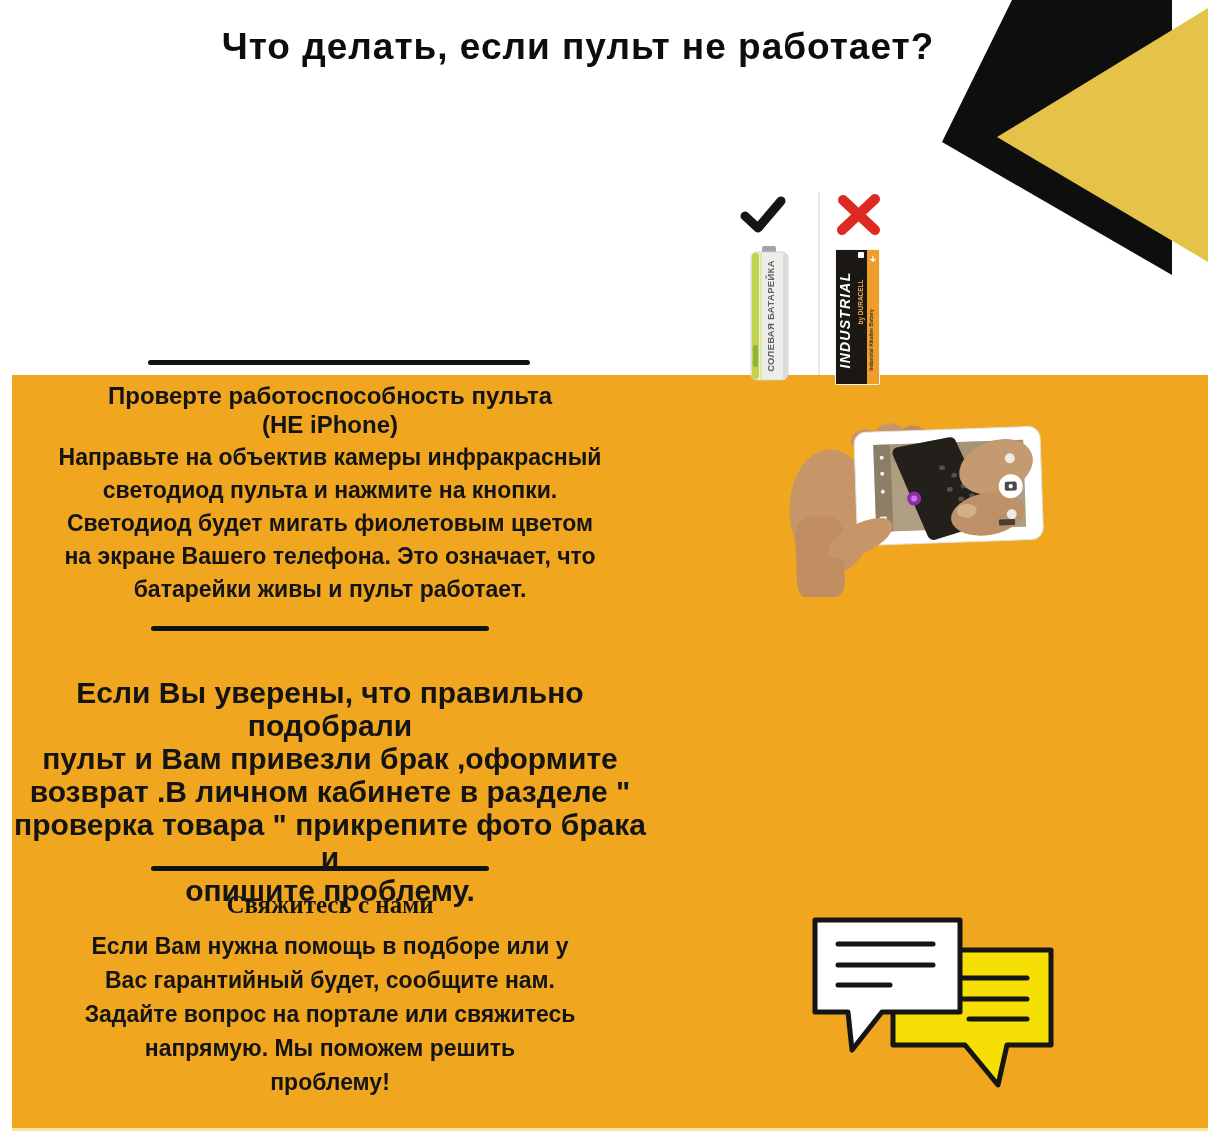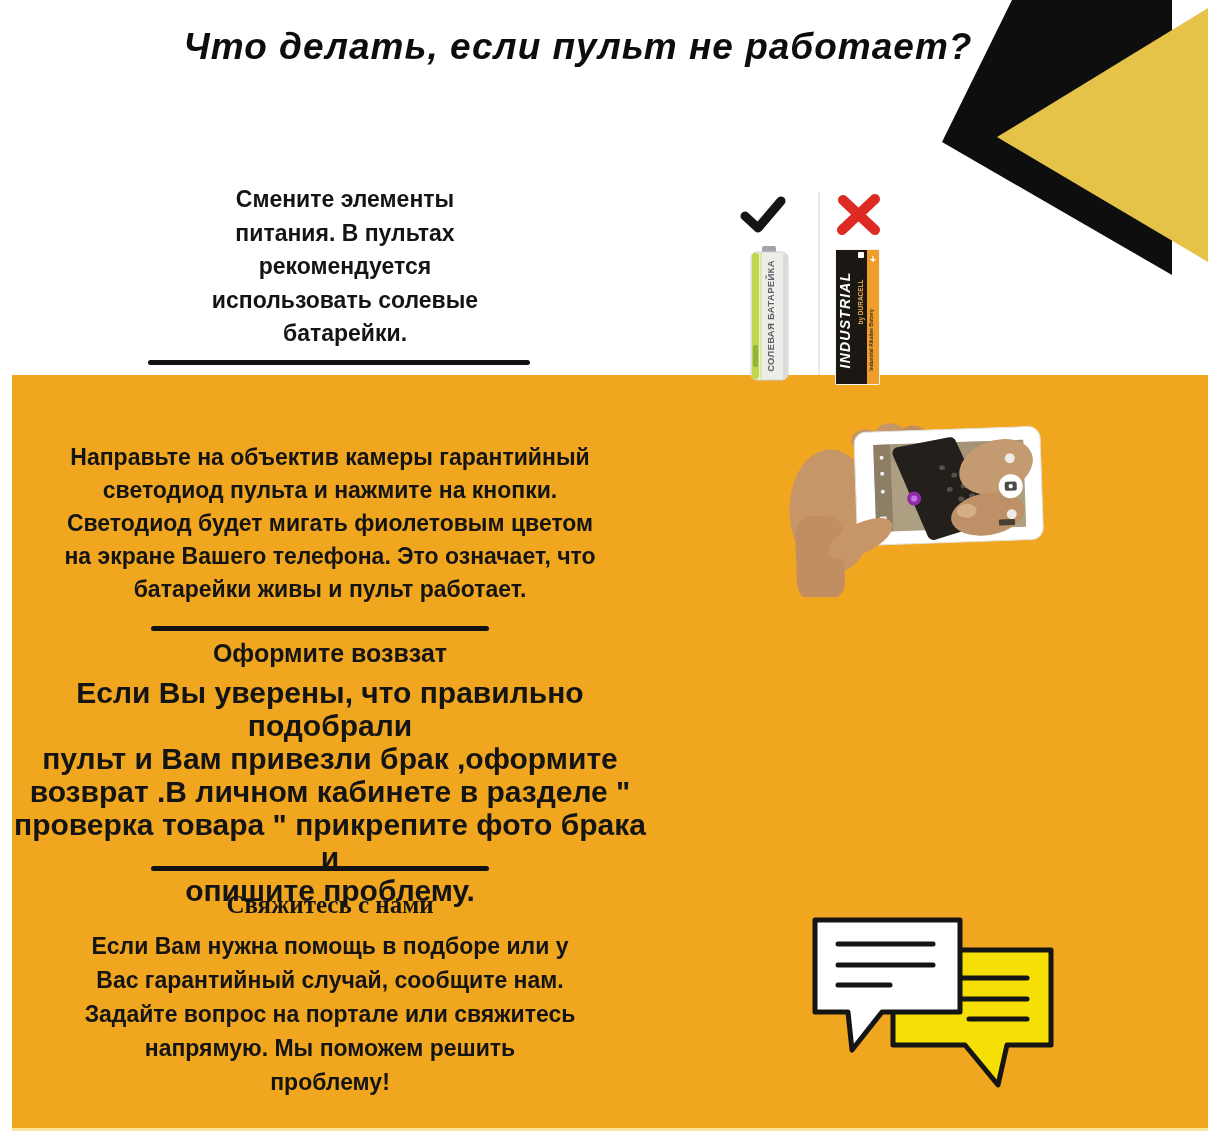--- a/index.html
+++ b/index.html
@@ -13,21 +13,21 @@
     position:absolute; left:12px; top:375px; width:1196px; height:753px;
     background:#F1A61F;
   }
   .bottom-glow {
     position:absolute; left:12px; top:1128px; width:1196px; height:3px;
     background:#F7E59B;
   }
   .title {
     position:absolute; left:0; top:26px; width:1156px; margin:0;
     text-align:center; font-size:37px; font-weight:bold;
-    letter-spacing:1px; color:#0d0d0d;font-style:italic;
+    letter-spacing:1px; color:#0d0d0d;
   }
   .text-block {
     position:absolute; white-space:pre-line; font-weight:bold;
     text-align:center; color:#141414;
   }
   .sec1  { left:145px; top:183px; width:400px; font-size:23px; line-height:33.5px; }
   .h2    { left:10px;  top:381px; width:640px; font-size:24px; line-height:29px; }
   .b2    { left:10px;  top:441px; width:640px; font-size:23px; line-height:33px; }
   .h3    { left:10px;  top:639px; width:640px; font-size:25px; }
   .b3    { left:10px;  top:676px; width:640px; font-size:30px; line-height:33px; }
@@ -51,25 +51,20 @@
   <div class="yellow-box"></div>
   <div class="bottom-glow"></div>
 
   <h1 class="title">Что делать, если пульт не работает?</h1>
 
   <svg class="abs-svg" style="left:930px; top:0; width:290px; height:290px;" viewBox="930 0 290 290">
     <polygon points="942,142 1012,0 1172,0 1172,275" fill="#0e0e0e"></polygon>
     <polygon points="997,137 1208,8 1208,262" fill="#E5C248"></polygon>
   </svg>
 
-  <div class="text-block sec1">Смените элементы
-питания. В пультах
-рекомендуется
-использовать солевые
-батарейки.</div>
 
   <div class="vline"></div>
 
   <svg class="abs-svg" style="left:730px; top:190px; width:170px; height:200px;" viewBox="730 190 170 200">
 
     <path d="M745 216 L758 228 L781 201" fill="none" stroke="#151515" stroke-width="9" stroke-linecap="round" stroke-linejoin="round"></path>
 
     <g>
       <line x1="843" y1="200" x2="875" y2="230" stroke="#DD2A23" stroke-width="10" stroke-linecap="round"></line>
       <line x1="875" y1="199" x2="842" y2="230" stroke="#DD2A23" stroke-width="10" stroke-linecap="round"></line>
@@ -97,21 +92,23 @@
         <text x="873" y="263" text-anchor="middle" font-size="11" font-weight="bold" fill="#ffffff">+</text>
         <text transform="rotate(-90 850 320)" x="850" y="320" text-anchor="middle" font-size="14" font-weight="bold" font-style="italic" letter-spacing="1.2" fill="#ffffff">INDUSTRIAL</text>
         <text transform="rotate(-90 863 302)" x="863" y="302" text-anchor="middle" font-size="6.5" font-weight="bold" fill="#F3B158">by DURACELL</text>
         <text transform="rotate(-90 873 340)" x="873" y="340" text-anchor="middle" font-size="5" font-weight="bold" fill="#3a3325">Industrial Alkaline Battery</text>
       </g>
     </g>
   </svg>
 
   <div class="divider d1"></div>
 
-  <div class="text-block b2">Направьте на объектив камеры гарантийный
+  <div class="text-block h2">Проверте  работоспособность пульта
+(НЕ iPhone)</div>
+  <div class="text-block b2">Направьте на объектив камеры инфракрасный
 светодиод пульта и нажмите на кнопки.
 Светодиод будет мигать фиолетовым цветом
 на экране Вашего телефона. Это означает, что
 батарейки живы и пульт работает.</div>
 
   <svg class="abs-svg" style="left:788px; top:402px; width:292px; height:195px;" viewBox="788 402 292 195">
     <g transform="rotate(-2 930 495)">
 
       <ellipse cx="868" cy="438" rx="15" ry="11" fill="#C79668"></ellipse>
       <ellipse cx="892" cy="433" rx="15" ry="11" fill="#C79668"></ellipse>
@@ -153,32 +150,31 @@
       <circle cx="1011" cy="461" r="5" fill="#efefec" opacity="0.95"></circle>
       <circle cx="1011" cy="517" r="5" fill="#efefec" opacity="0.95"></circle>
       <rect x="998" y="522" width="16" height="6" rx="1" fill="#33302b" opacity="0.85"></rect>
 
       <ellipse cx="859" cy="536" rx="35" ry="15" transform="rotate(-24 859 536)" fill="#C79668"></ellipse>
     </g>
   </svg>
 
   <div class="divider d2"></div>
 
-  <div class="text-block h3">Оформите возвзат</div>
   <div class="text-block b3">Если Вы уверены, что правильно подобрали
 пульт и Вам привезли брак ,оформите
 возврат .В личном кабинете   в разделе "
 проверка товара " прикрепите фото брака и
 опишите проблему.</div>
 
   <div class="divider d3"></div>
 
   <div class="text-block h4">Свяжитесь с нами</div>
   <div class="text-block b4">Если Вам нужна помощь в подборе или у
-Вас гарантийный случай, сообщите нам.
+Вас гарантийный будет, сообщите нам.
 Задайте вопрос на портале или свяжитесь
 напрямую. Мы поможем решить
 проблему!</div>
 
   <svg class="abs-svg" style="left:800px; top:905px; width:265px; height:190px;" viewBox="800 905 265 190">
 
     <path d="M893 950 H1051 V1045 H1007 L998 1085 L965 1045 H893 Z" fill="#F6DF05" stroke="#151515" stroke-width="5" stroke-linejoin="round"></path>
     <g stroke="#151515" stroke-width="5" stroke-linecap="round">
       <line x1="960" y1="978" x2="1027" y2="978"></line>
       <line x1="960" y1="999" x2="1027" y2="999"></line>

